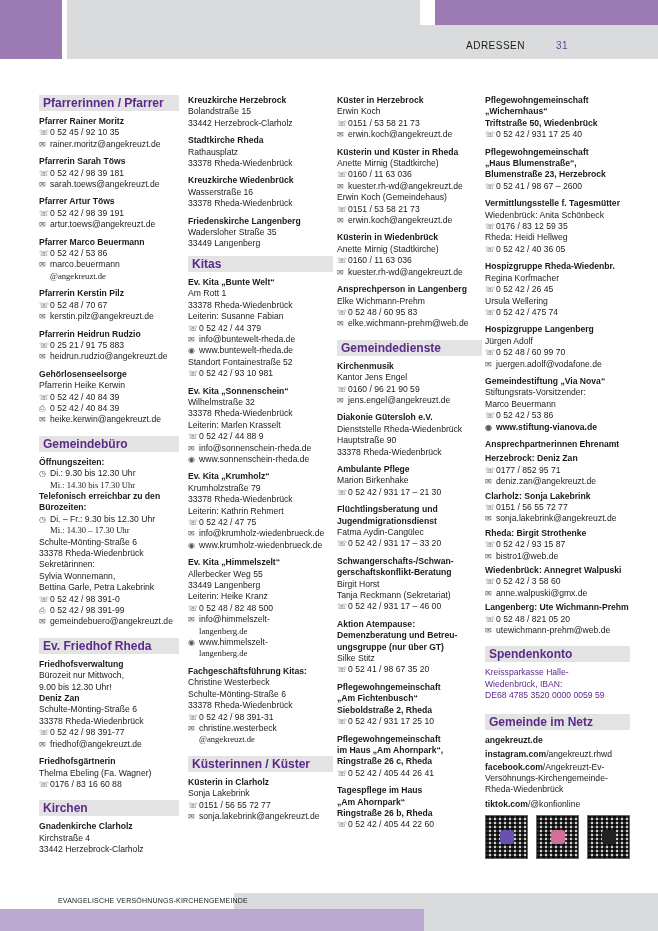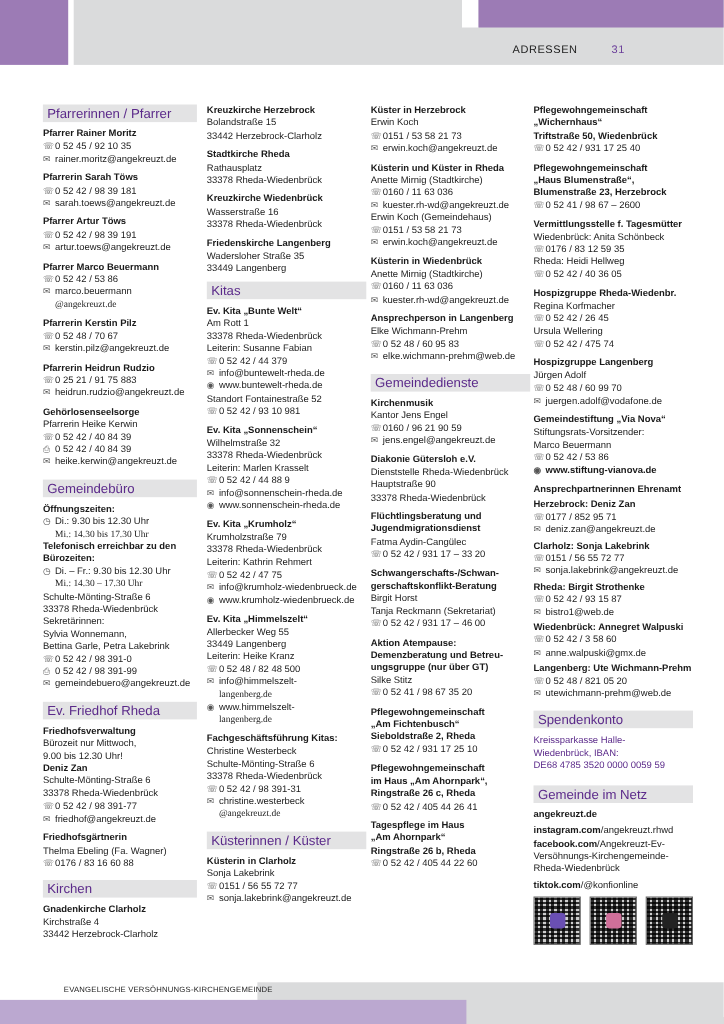--- a/index.html
+++ b/index.html
@@ -21,21 +21,21 @@
   .hdr-page { left:556px; color:#6b3f9a;text-align:center; }
   .footer { position:absolute; left:58px; top:897px; font-size:7px; letter-spacing:0.2px; color:#1a1a1a; }
 
   .col { position:absolute; top:95px; font-size:8.6px; line-height:11.4px; }
   .c1 { left:39px; width:140px; }
   .c2 { left:188px; width:145px; }
   .c3 { left:337px; width:145px; }
   .c4 { left:485px; width:145px; }
 
   .sec {
-    background:#e3e3e4; color:#5b2a8a; font-weight:normal;
+    background:#e3e3e4; color:#5b2a8a; font-weight:bold;
     font-size:12px; line-height:16px; padding:0 4px; margin:0 0 5px 0;
   }
   .entry { margin-bottom:6px; }
   .t { font-weight:bold; }
   .ln { white-space:nowrap; }
   .ic { display:inline-block; width:11px; color:#555; font-size:8px; }
   .ind { padding-left:11px;font-family:Liberation Serif, serif; }
   .purple { color:#5b2a8a; font-weight:normal; }
   .qr-row { display:flex; gap:8px; margin-top:5px; }
   .qr {
@@ -271,20 +271,25 @@
     <div class="ln"><span class="ic">☏</span><span>0160 / 96 21 90 59</span></div>
     <div class="ln"><span class="ic">✉</span><span>jens.engel@angekreuzt.de</span></div>
   </div>
   <div class="entry">
     <div class="t">Diakonie Gütersloh e.V.</div>
     <div>Dienststelle Rheda-Wiedenbrück</div>
     <div>Hauptstraße 90</div>
     <div>33378 Rheda-Wiedenbrück</div>
   </div>
   <div class="entry">
+    <div class="t">Ambulante Pflege</div>
+    <div>Marion Birkenhake</div>
+    <div class="ln"><span class="ic">☏</span><span>0 52 42 / 931 17 – 21 30</span></div>
+  </div>
+  <div class="entry">
     <div class="t">Flüchtlingsberatung und</div>
     <div class="t">Jugendmigrationsdienst</div>
     <div>Fatma Aydin-Cangülec</div>
     <div class="ln"><span class="ic">☏</span><span>0 52 42 / 931 17 – 33 20</span></div>
   </div>
   <div class="entry">
     <div class="t">Schwangerschafts-/Schwan-</div>
     <div class="t">gerschaftskonflikt-Beratung</div>
     <div>Birgit Horst</div>
     <div>Tanja Reckmann (Sekretariat)</div>

